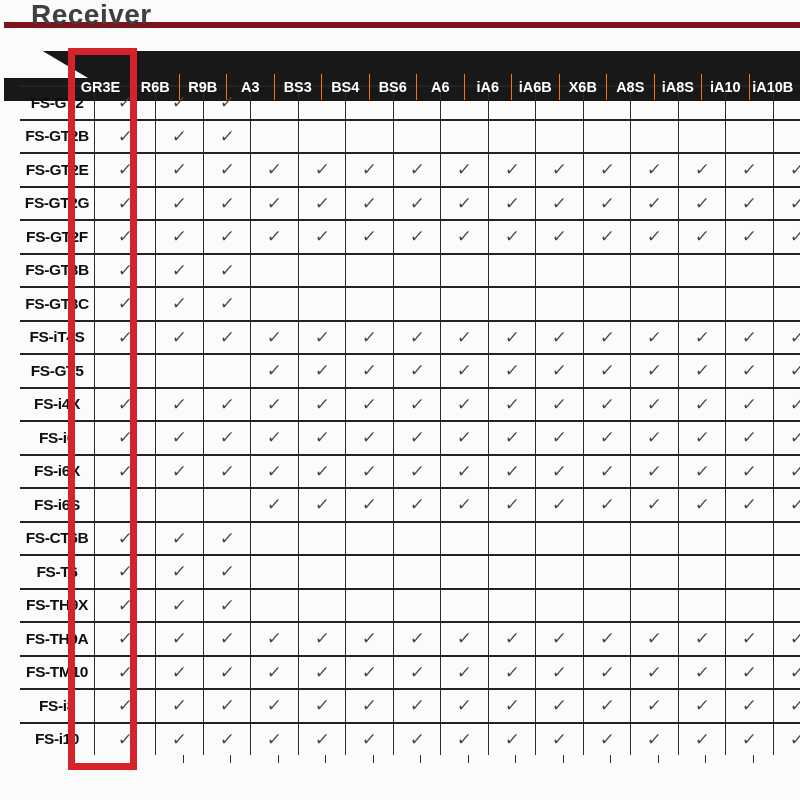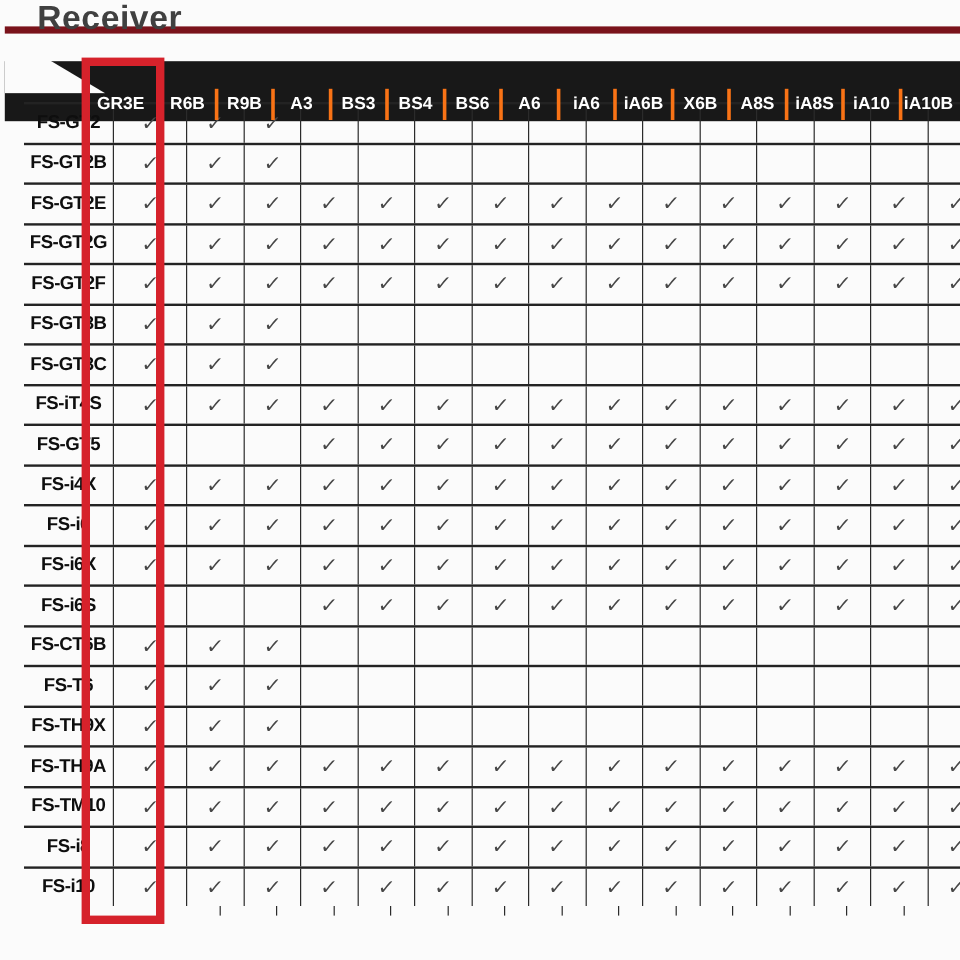--- a/index.html
+++ b/index.html
@@ -31,21 +31,21 @@
   }
   .header-labels {
     position: absolute; left: 66px; bottom: 1px; height: 26px;
     display: flex; z-index: 3;
   }
   .hcell {
     display: flex; align-items: center; justify-content: center;
     color: #ffffff; font-weight: bold; font-size: 14.5px;
     box-sizing: border-box; overflow: hidden;
   }
-  .hcell + .hcell { border-left: 3px solid #f97316; }
+  .hcell + .hcell { border-left: 1px solid #f97316; }
   .w-first { width: 61px; }
   .w-col { width: 47.5px; }
   .table { position: absolute; left: 0; top: 85px; width: 800px; z-index: 1; padding-left: 20px; }
   .t-row {
     display: flex; height: 33.5px; box-sizing: border-box;
     border-top: 2px solid var(--grid-dark, #232323);
   }
   .label-cell {
     width: 74px; box-sizing: border-box;
     display: flex; align-items: center; justify-content: center;

